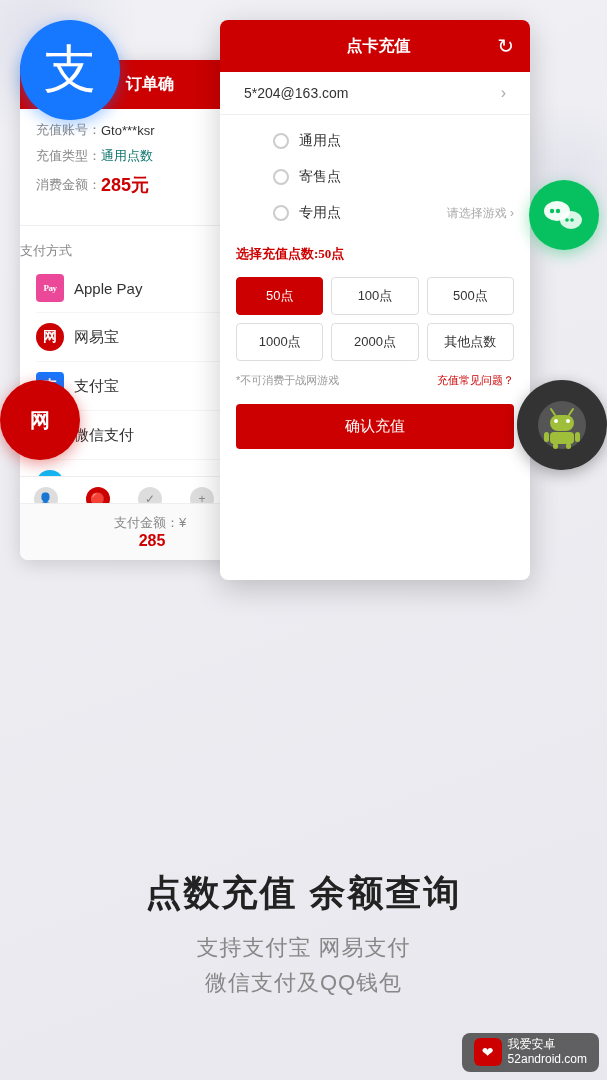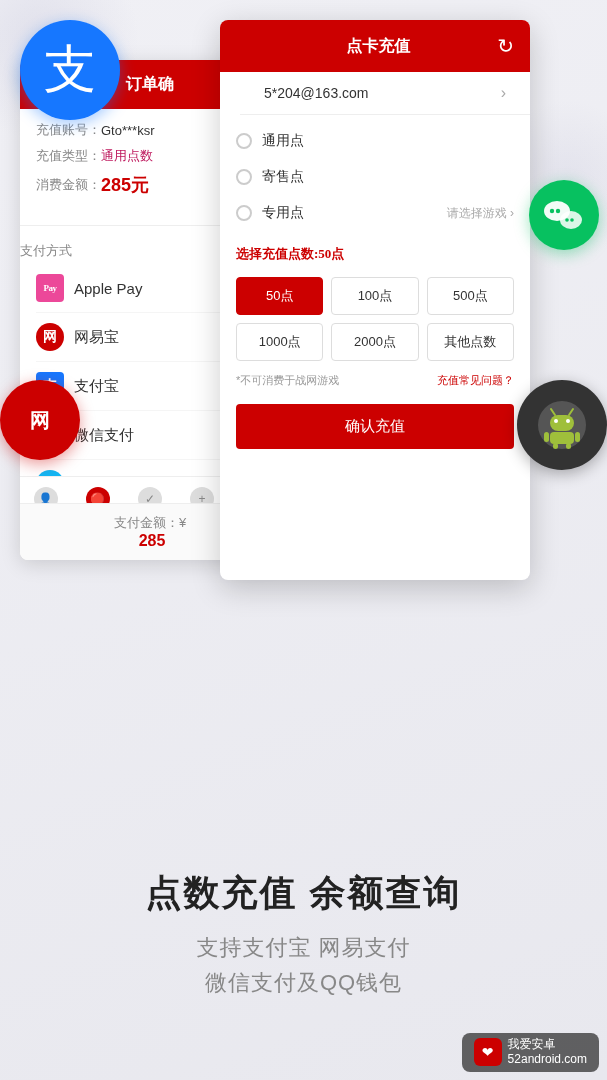--- a/index.html
+++ b/index.html
@@ -87,21 +87,21 @@
     }
     .order-label {
       color: #888;
       min-width: 60px;
     }
     .order-value {
       color: #333;
       flex: 1;
     }
     .order-value.blue {
-      color: #be185d;
+      color: #0f766e;
     }
     .order-amount {
       color: #cc0000;
       font-size: 18px;
       font-weight: bold;
     }
 
     .divider {
       height: 1px;
       background: #eee;
@@ -232,29 +232,29 @@
     }
 
     .modal-email-row {
       padding: 12px 24px;
       border-bottom: 1px solid #eee;
       display: flex;
       align-items: center;
       justify-content: space-between;
       font-size: 14px;
       color: #333;
-      margin-left: 20px;
     }
     .modal-chevron {
       color: #aaa;
       font-size: 16px;
     }
 
     .radio-group {
       padding: 8px 16px;
+      margin-left: 37px;
     }
     .radio-item {
       display: flex;
       align-items: center;
       padding: 9px 0;
       font-size: 14px;
       color: #333;
     }
     .radio-circle {
       width: 16px;

